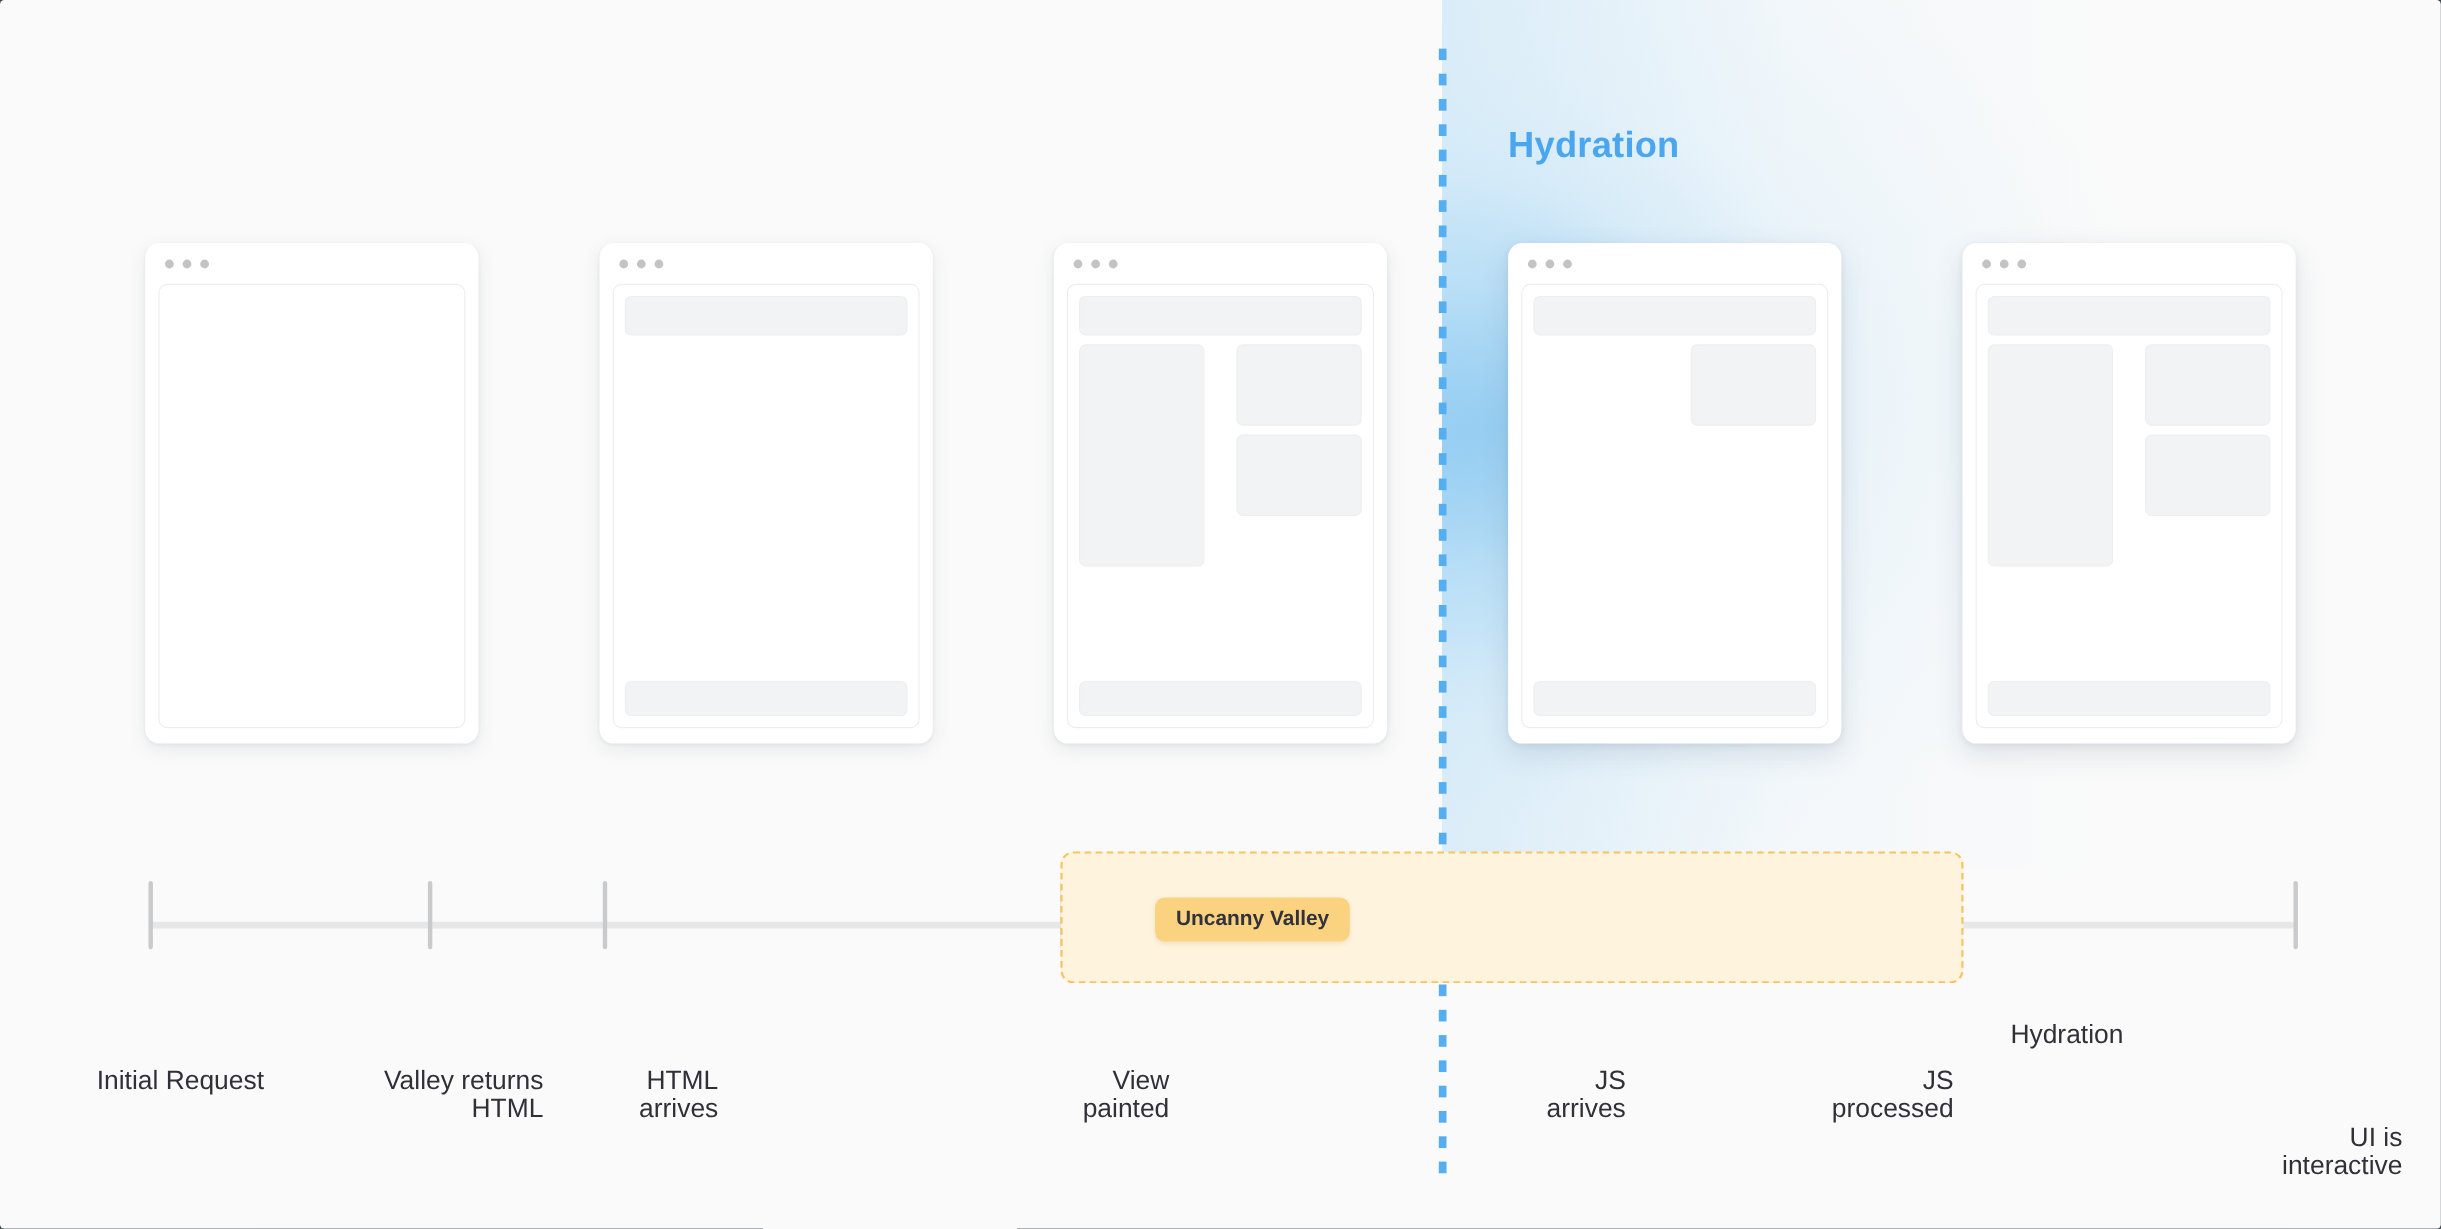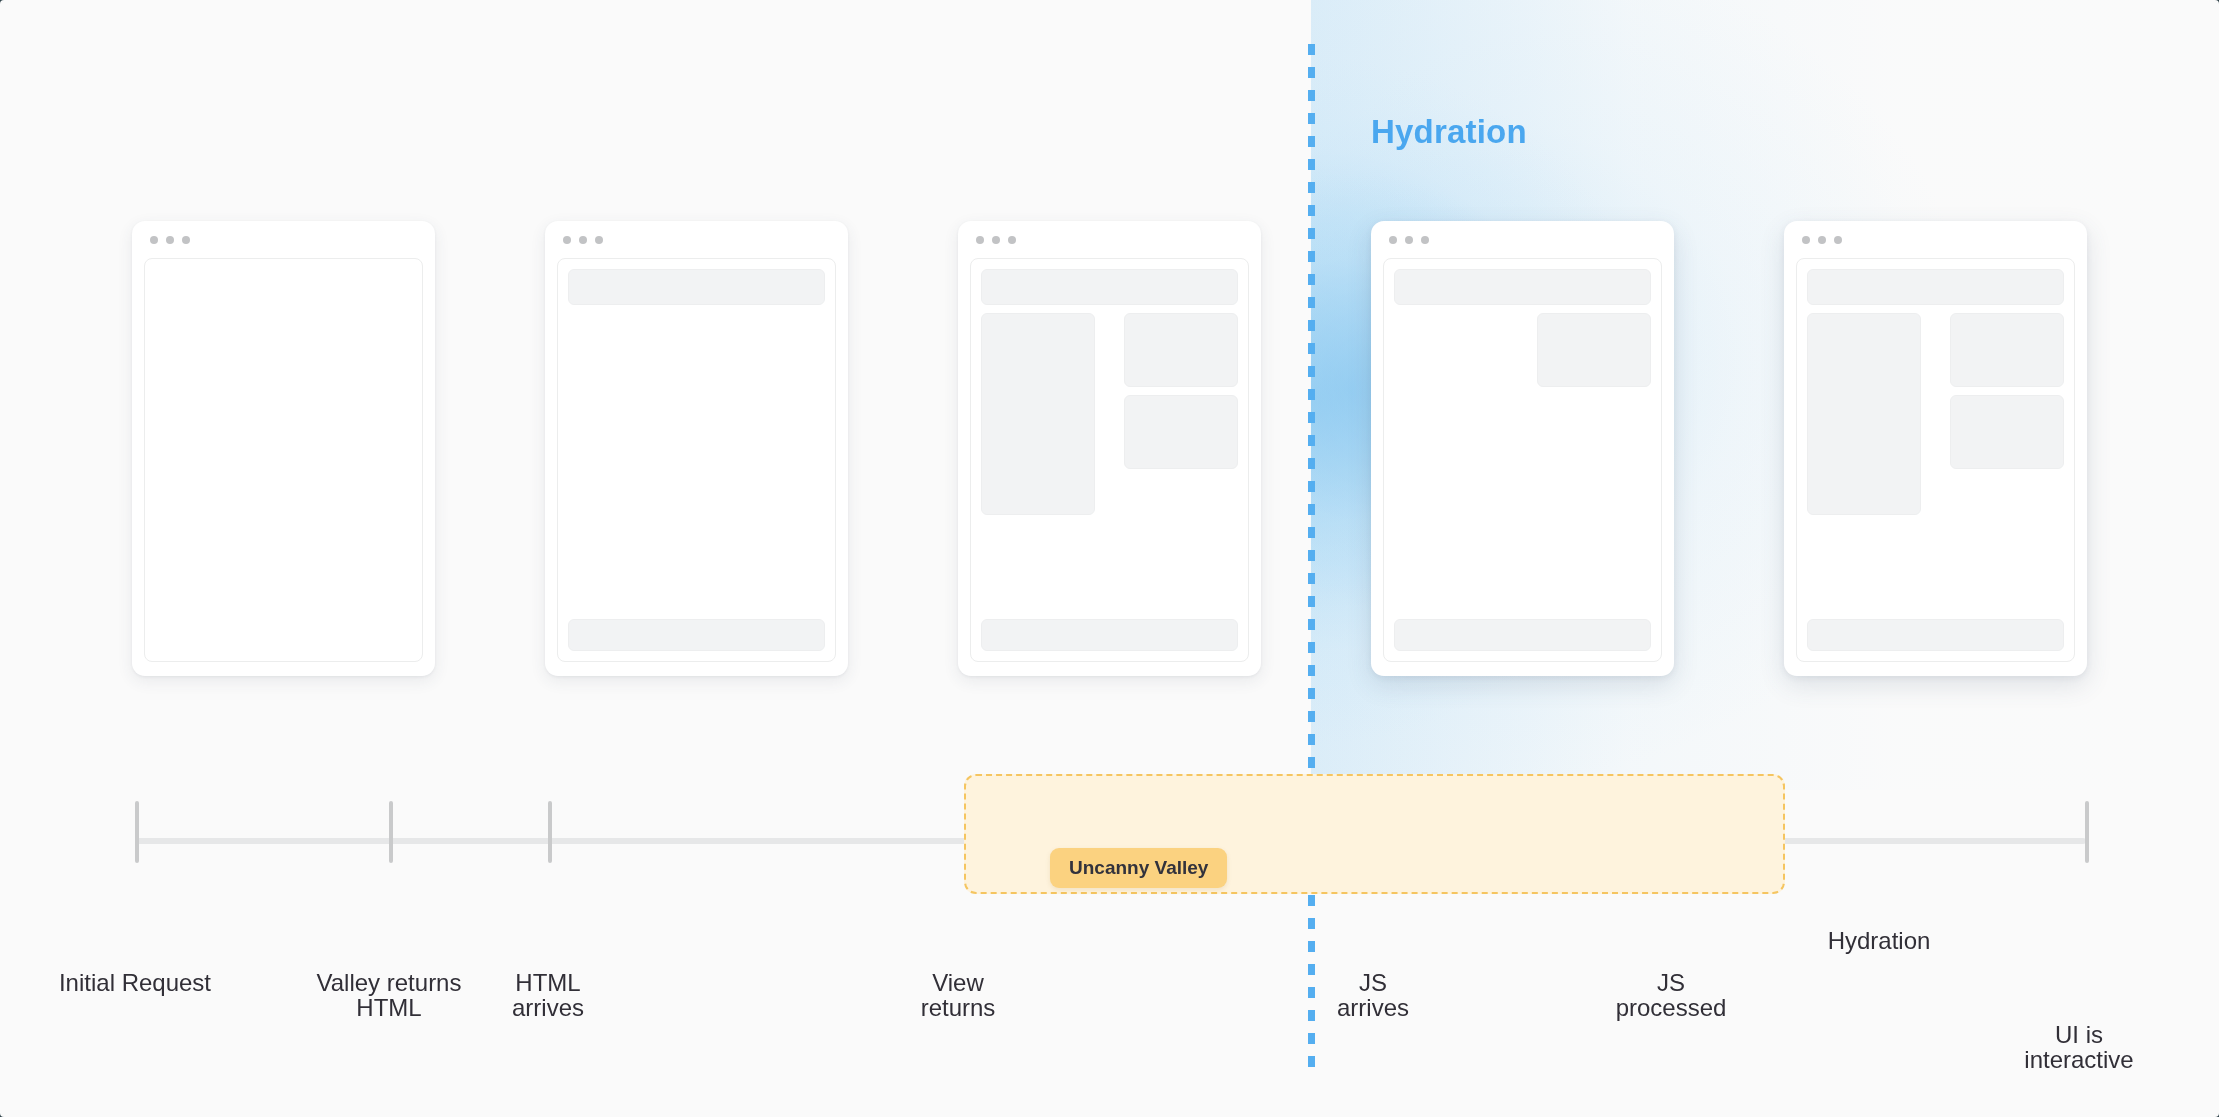--- a/index.html
+++ b/index.html
@@ -157,27 +157,26 @@
     position: absolute;
     left: 1050px;
     top: 816px;
     padding: 9px 19px;
     background: #fbd280;
     color: #32323c;
     font-size: 19px;
     font-weight: bold;
     border-radius: 9px;
     box-shadow: 0 2px 5px rgba(150,110,20,0.12);
-    margin-top: 32px;
   }
 
   
   .label {
     position: absolute;
-    text-align: center;
+    text-align: right;
     color: #312f37;
     font-size: 24px;
     line-height: 25px;
     white-space: pre-line;
   }
   #hydration-span-label {
     position: absolute;
     top: 928px;
     text-align: center;
     color: #312f37;
@@ -273,21 +272,21 @@
   <div id="uv-zone"></div>
   <div id="uv-badge">Uncanny Valley</div>
 
   <div id="labels">
       <div class="label" style="left: 30px; width: 210px; top: 970px;">Initial Request</div>
       <div class="label" style="left: 284px; width: 210px; top: 970px;">Valley returns
 HTML</div>
       <div class="label" style="left: 443px; width: 210px; top: 970px;">HTML
 arrives</div>
       <div class="label" style="left: 853px; width: 210px; top: 970px;">View
-returns</div>
+painted</div>
       <div class="label" style="left: 1268px; width: 210px; top: 970px;">JS
 arrives</div>
       <div class="label" style="left: 1566px; width: 210px; top: 970px;">JS
 processed</div>
       <div class="label" style="left: 1974px; width: 210px; top: 1022px;">UI is
 interactive</div>
     </div>
 
   <div id="hydration-span-label" style="left: 1759px; width: 240px;">Hydration</div>
 

